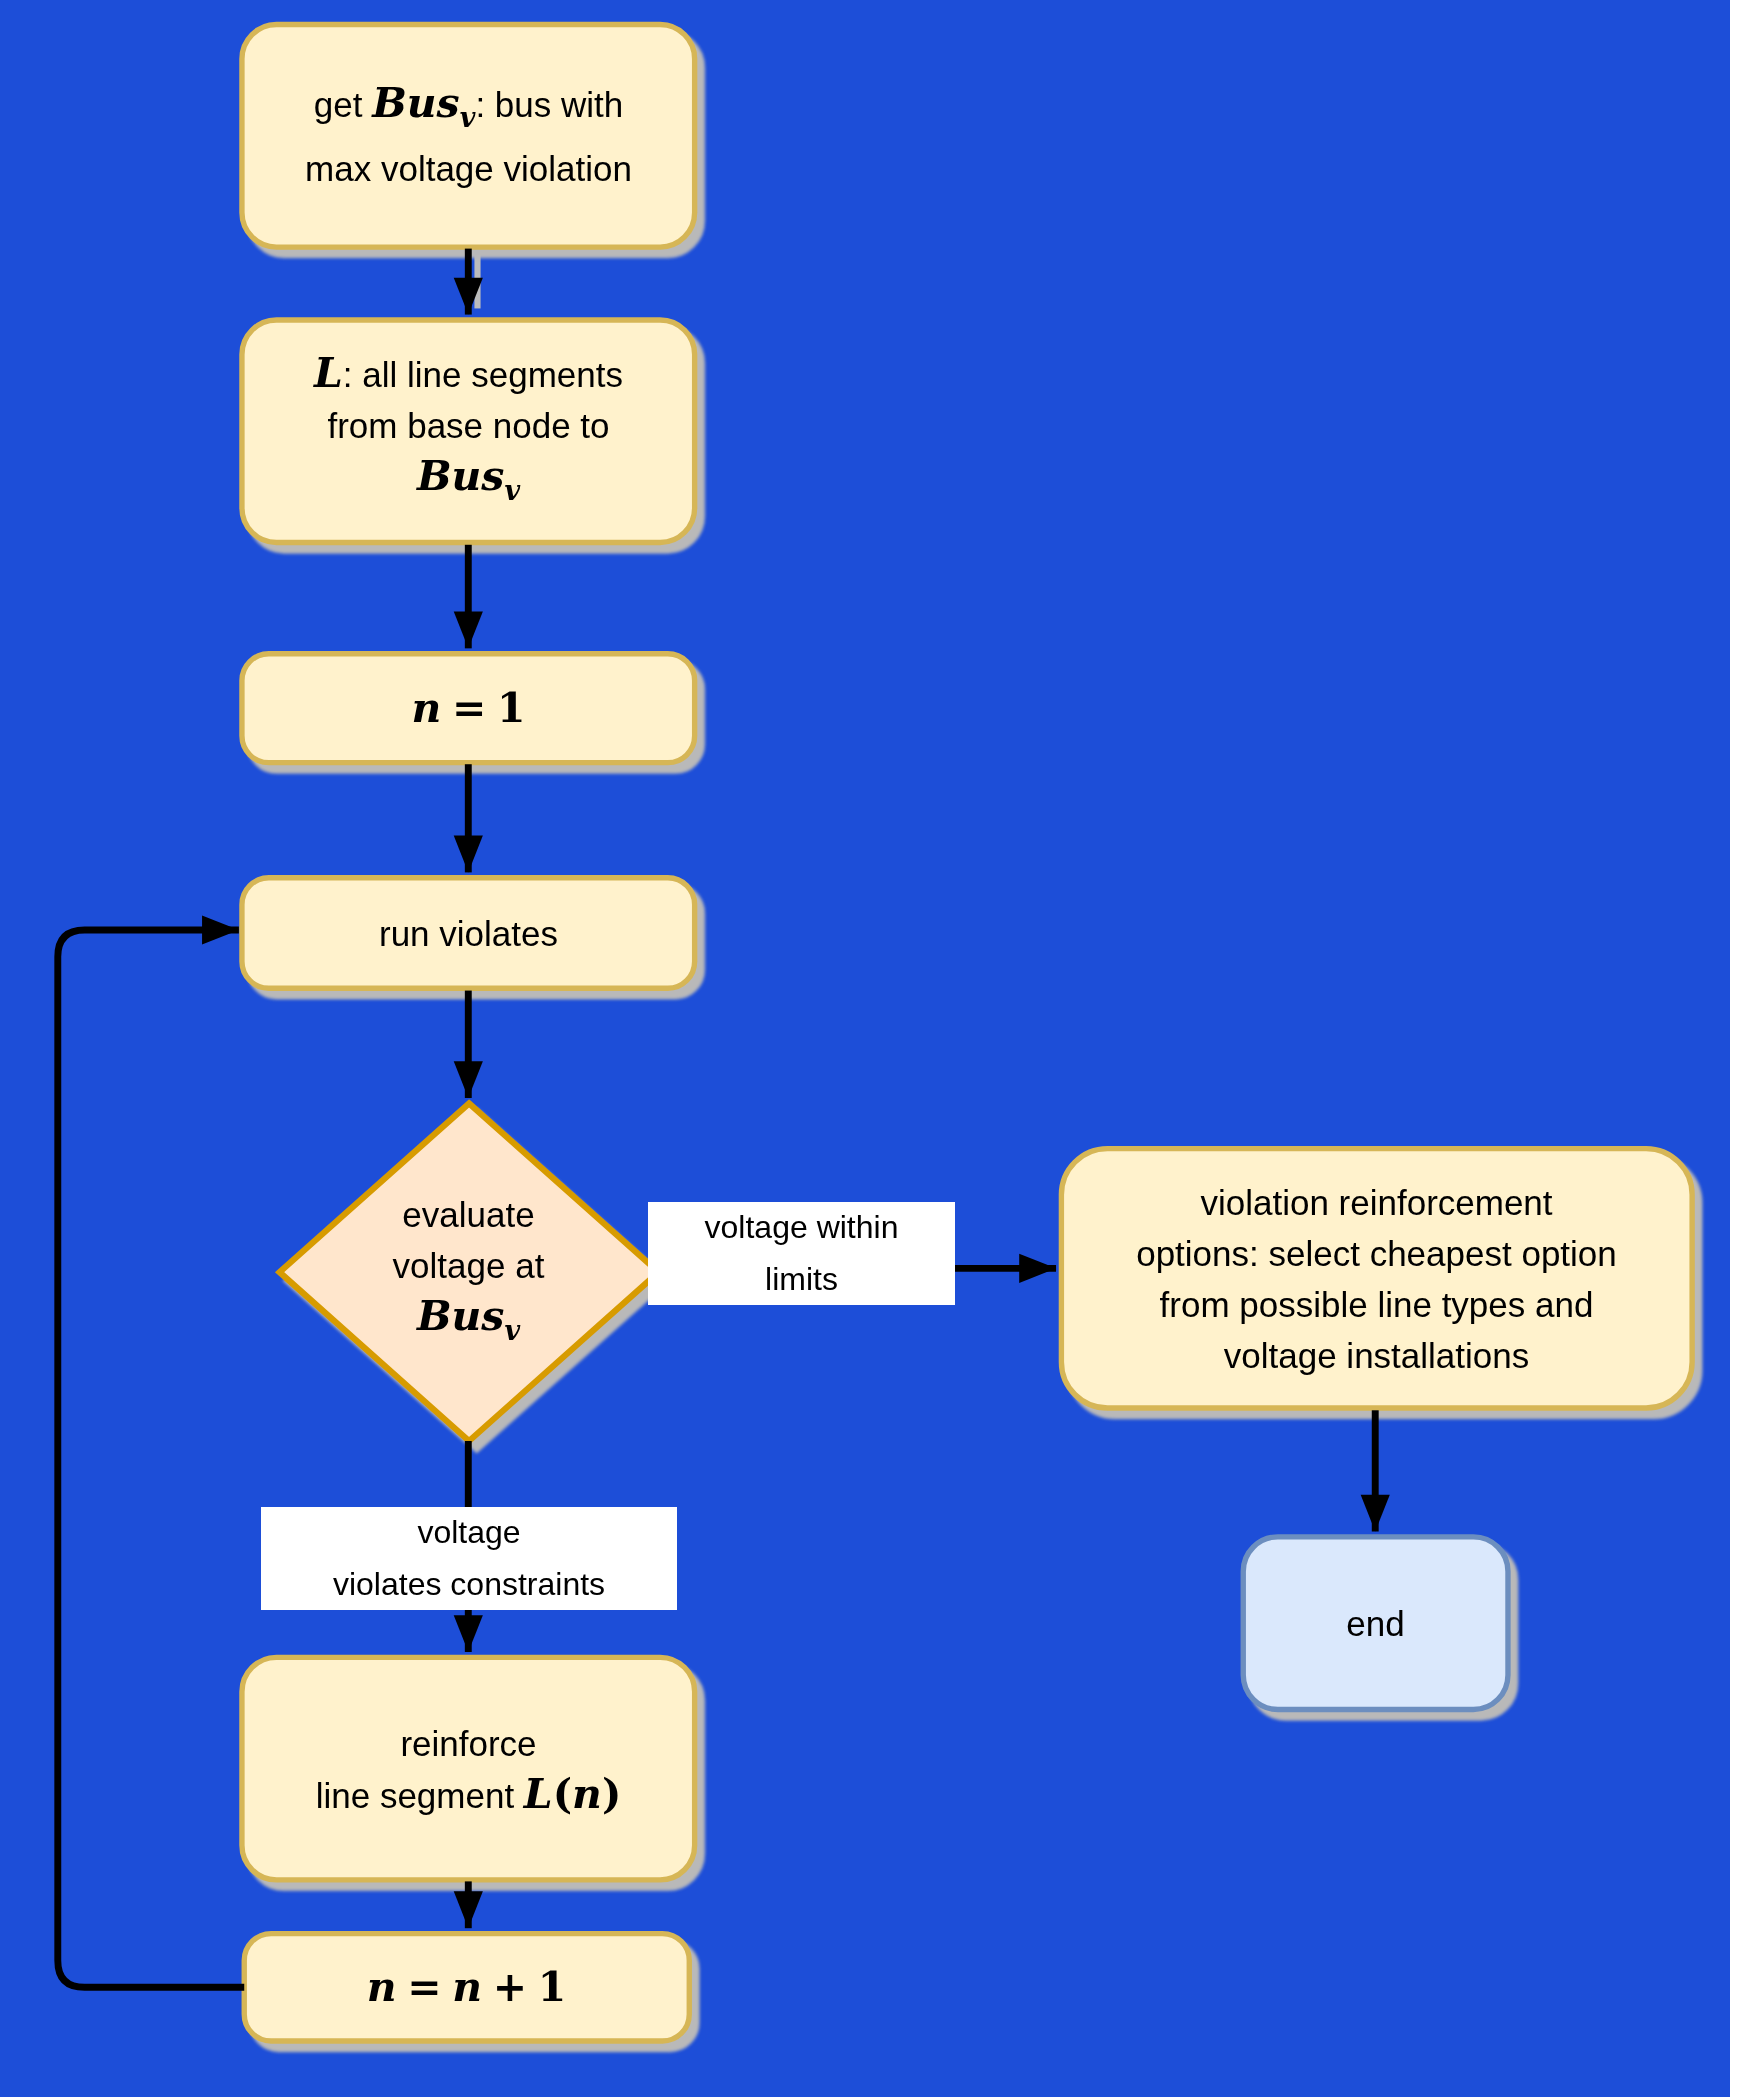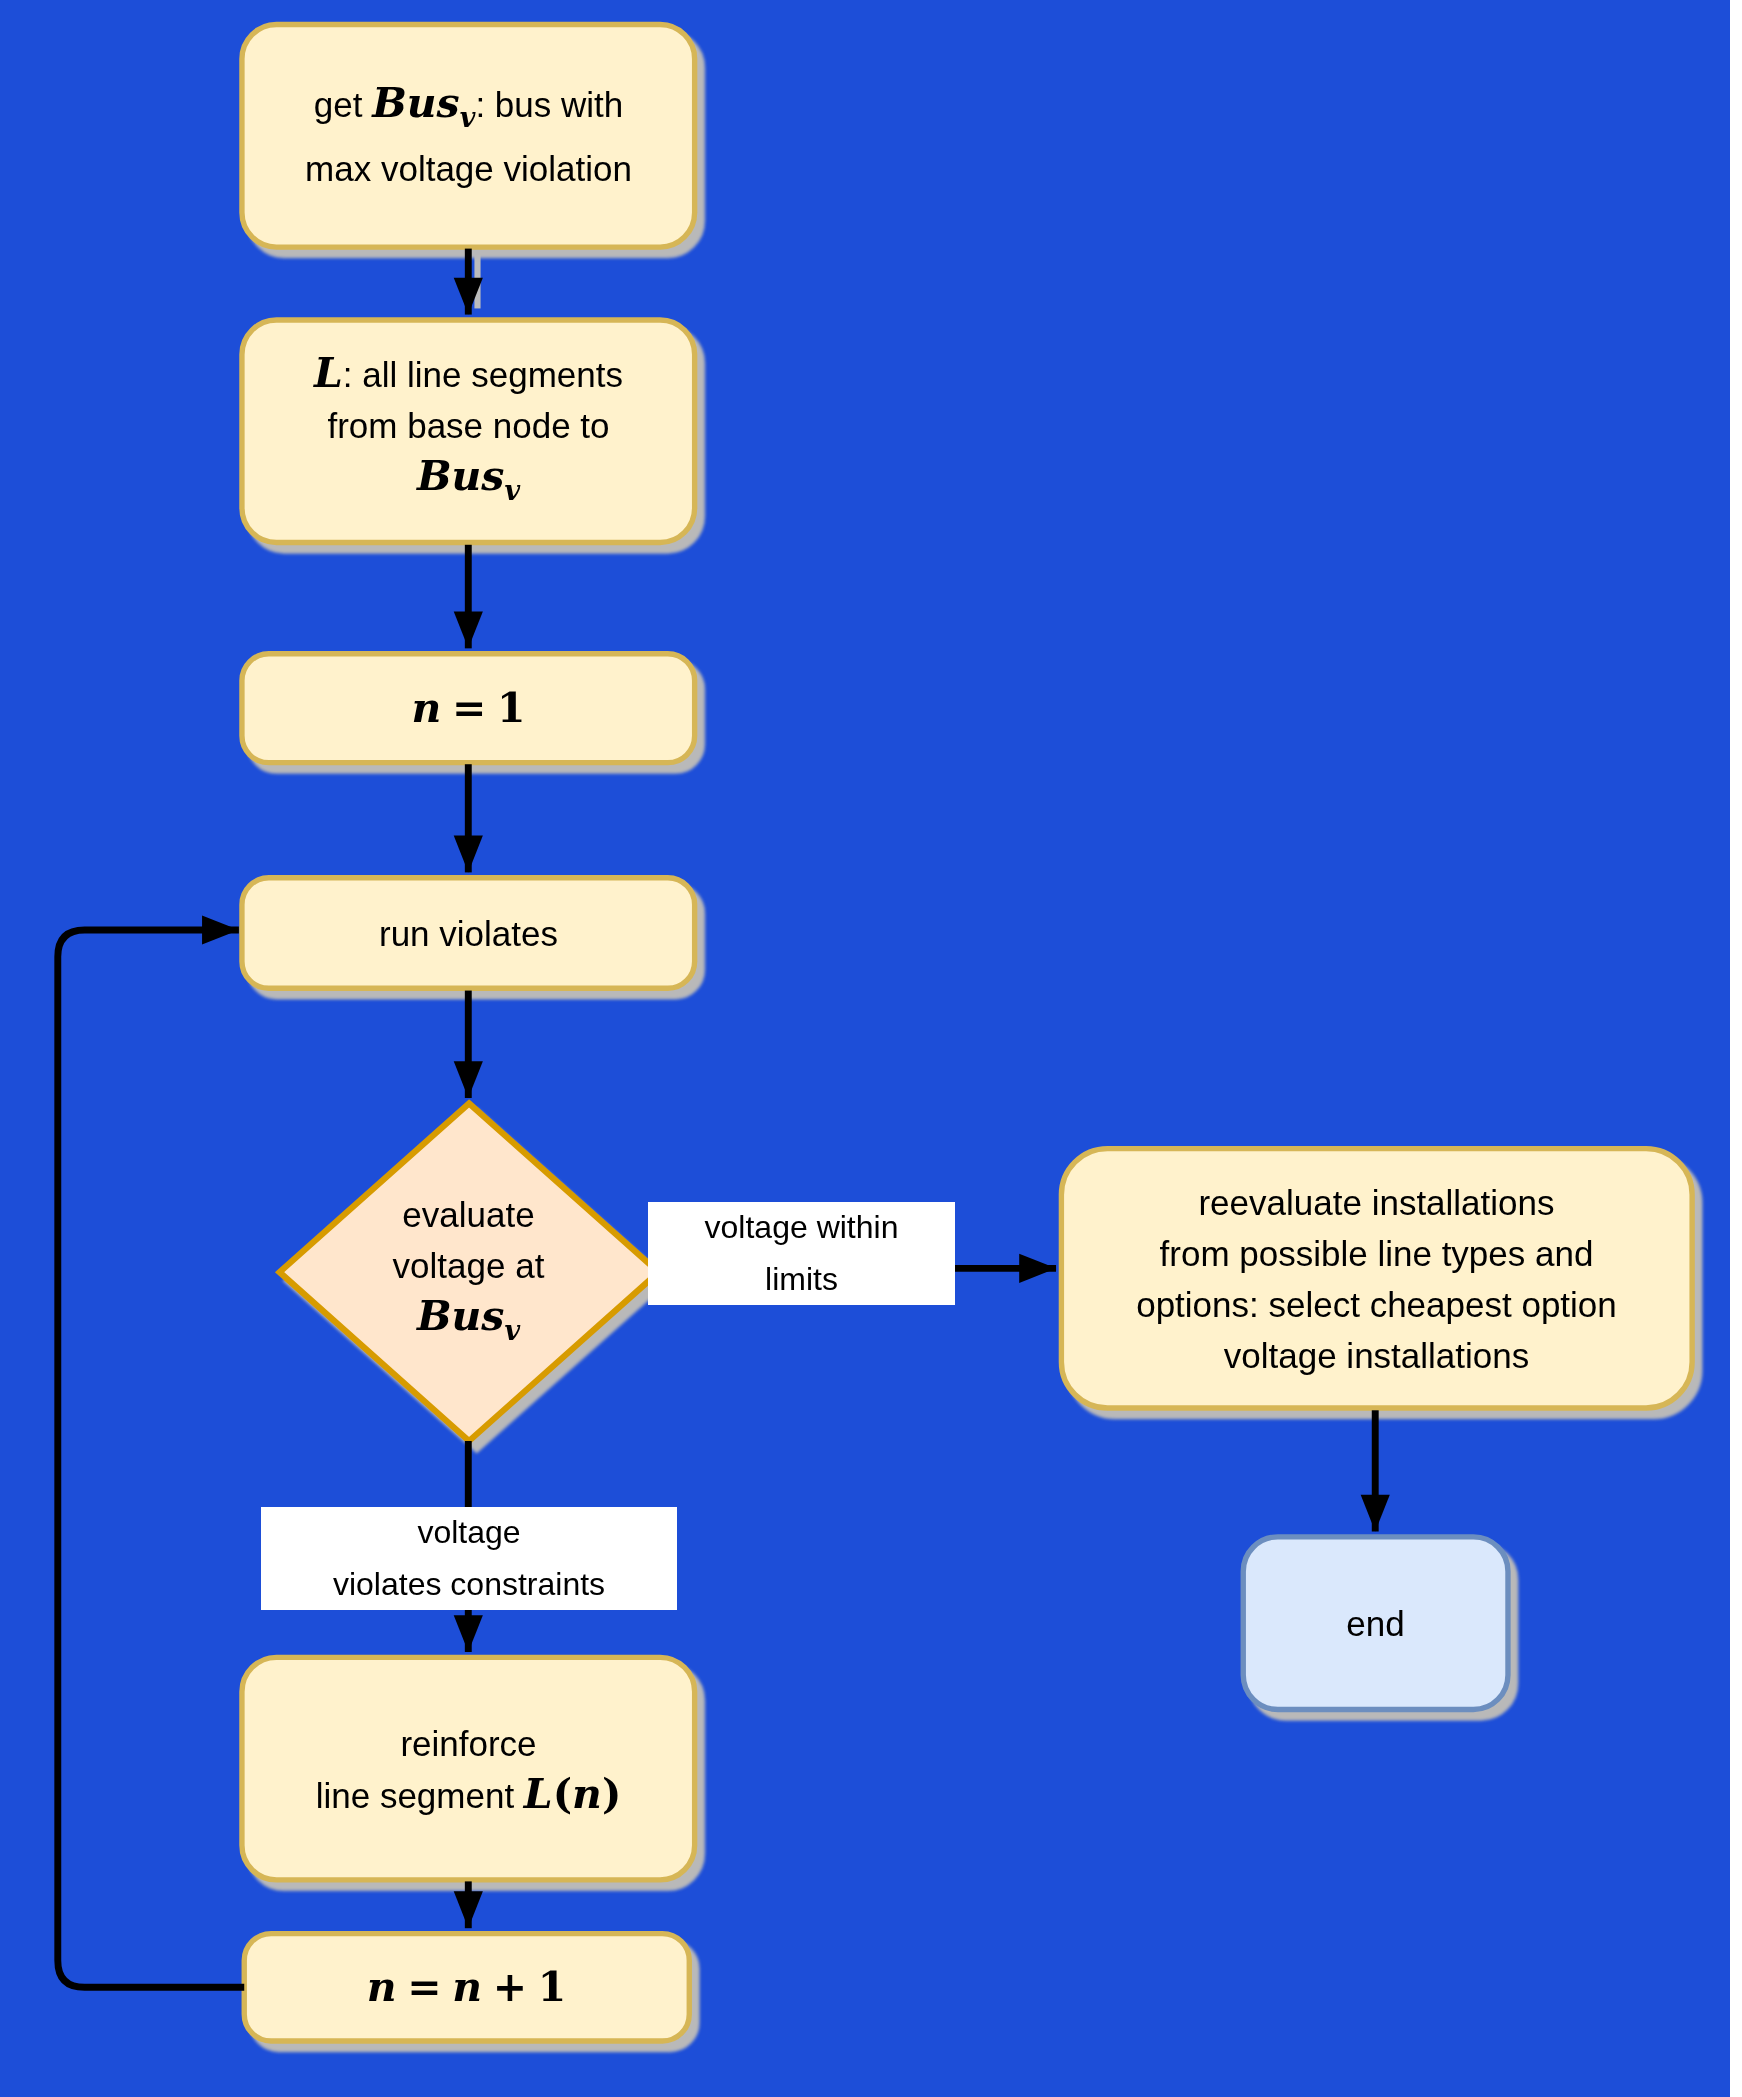--- a/index.html
+++ b/index.html
@@ -90,23 +90,23 @@
     <div class="node-text" style="left:242px;top:1658px;width:453px;height:223px;">
       <div class="line"><span>reinforce</span></div>
       <div class="line"><span>line segment </span><span class="mvar">L</span><span class="mpar">(</span><span class="mvar">n</span><span class="mpar">)</span></div>
     </div>
 
     <div class="node-text" style="left:244px;top:1934px;width:445px;height:107px;">
       <div class="line"><span class="mvar">n</span><span class="mop">=</span><span class="mvar">n</span><span class="mop">+</span><span class="mnum">1</span></div>
     </div>
 
     <div class="node-text" style="left:1061px;top:1149px;width:631px;height:259px;">
-      <div class="line"><span>reevaluate installations</span></div>
+      <div class="line"><span>violation reinforcement</span></div>
+      <div class="line"><span>options: select cheapest option</span></div>
       <div class="line"><span>from possible line types and</span></div>
-      <div class="line"><span>options: select cheapest option</span></div>
       <div class="line"><span>voltage installations</span></div>
     </div>
 
     <div class="node-text" style="left:1243px;top:1537px;width:265px;height:173px;">
       <div class="line"><span>end</span></div>
     </div>
 
     <div class="edge-label" style="left:648px;top:1202px;width:307px;height:103px;">
       <div class="line"><span>voltage within</span></div>
       <div class="line"><span>limits</span></div>

